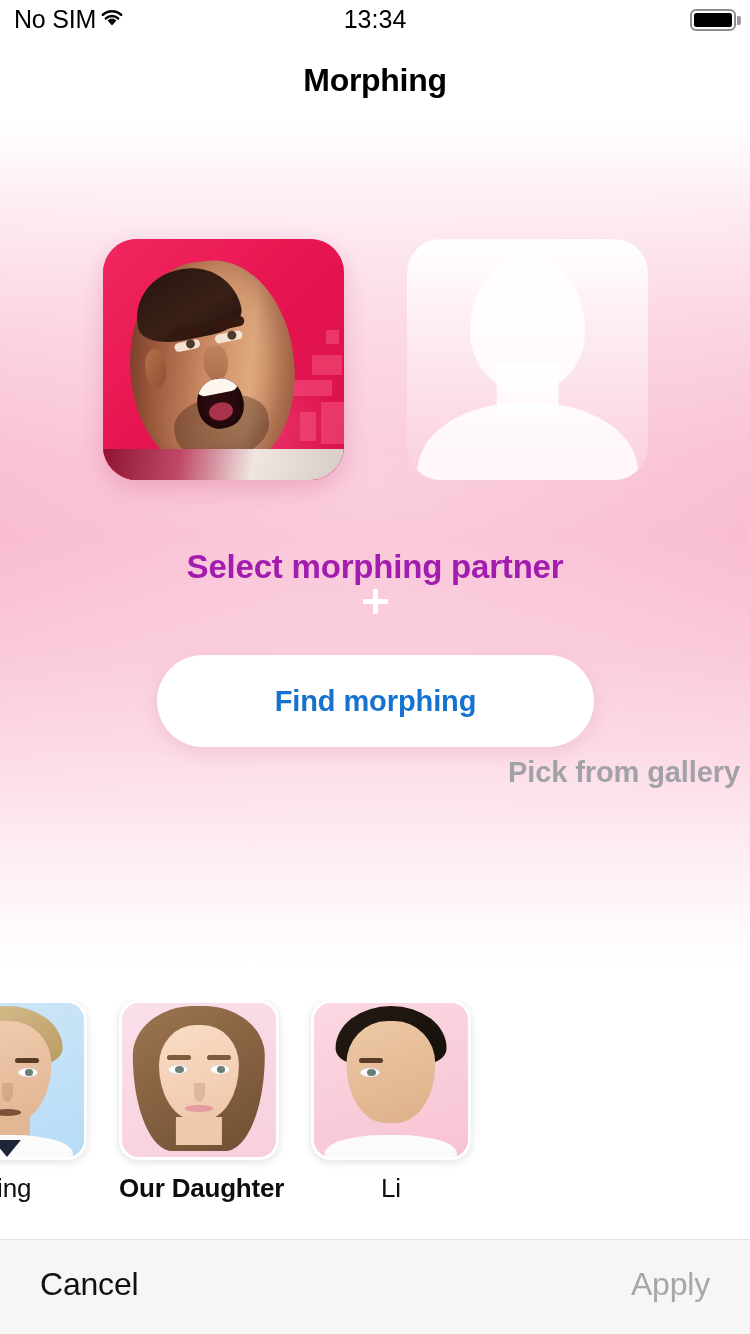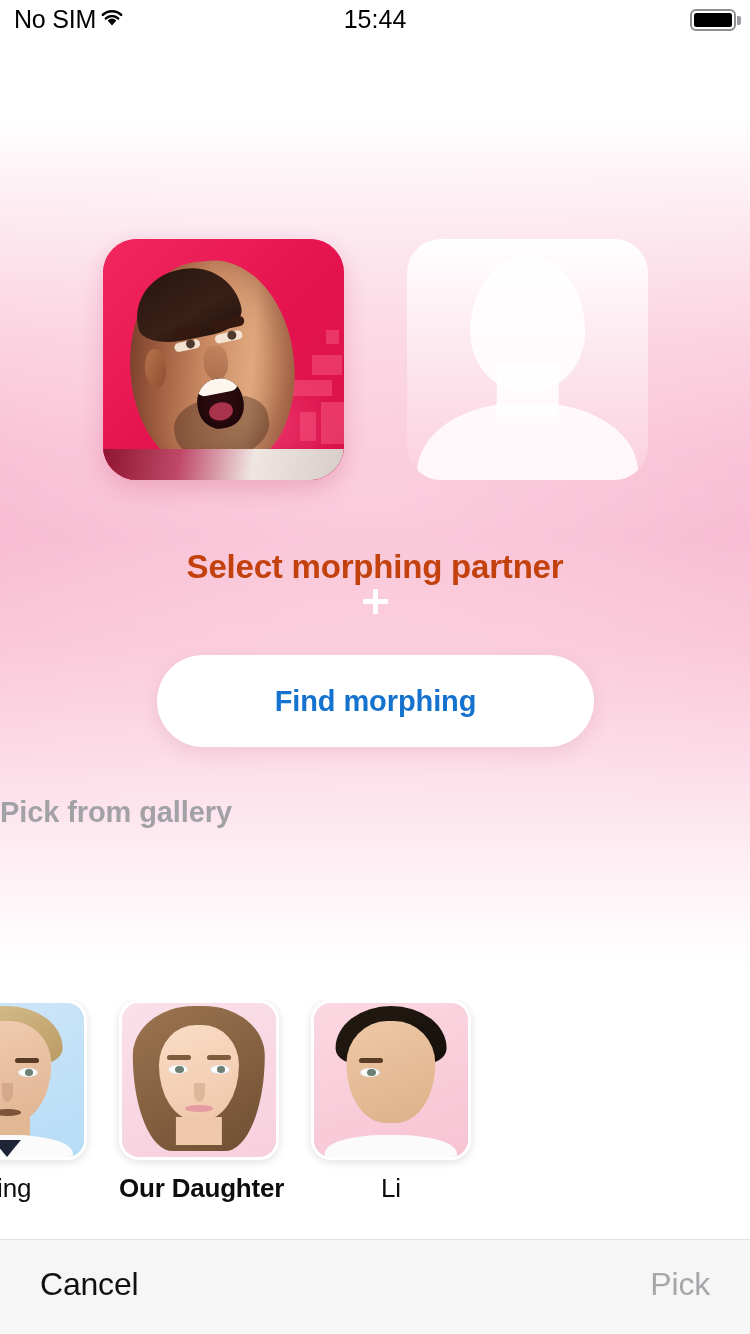--- a/index.html
+++ b/index.html
@@ -328,21 +328,21 @@
 
   
   .prompt-title {
     position: absolute;
     top: 548px;
     left: 0;
     width: 750px;
     text-align: center;
     font-size: 33px;
     font-weight: 700;
-    color: #c2410c;
+    color: #a21caf;
     letter-spacing: -0.2px;
   }
   .find-btn {
     position: absolute;
     left: 157px;
     top: 655px;
     width: 437px;
     height: 92px;
     border-radius: 46px;
     background: #ffffff;
@@ -356,24 +356,24 @@
   }
   .find-btn span {
     font-size: 29px;
     font-weight: 700;
     color: #1573cf;
     letter-spacing: -0.1px;
     font-family: "Liberation Sans", sans-serif;
   }
   .gallery-link {
     position: absolute;
-    top: 796px;
+    top: 756px;
     left: 0;
     width: 740px;
-    text-align: left;
+    text-align: right;
     font-size: 29px;
     font-weight: 700;
     color: #a2a2a6;
     letter-spacing: -0.1px;
     cursor: pointer;
   }
 
   
   .carousel {
     position: absolute;
@@ -545,29 +545,30 @@
     <div class="sb-left">
       <span class="sb-carrier">No SIM</span>
       <span class="wifi-icon">
         <svg width="26" height="19" viewBox="0 0 26 19">
           <path d="M13 17.6 L8.6 12.4 a6.9 6.9 0 0 1 8.8 0 Z" fill="#000"></path>
           <path d="M3.9 6.8 a13.4 13.4 0 0 1 18.2 0" stroke="#000" stroke-width="2.6" fill="none" stroke-linecap="round"></path>
           <path d="M6.9 10.4 a9 9 0 0 1 12.2 0" stroke="#000" stroke-width="2.6" fill="none" stroke-linecap="round"></path>
         </svg>
       </span>
     </div>
-    <div class="sb-time">15:44</div>
+    <div class="sb-time">13:34</div>
     <div class="sb-right">
       <div class="batt-body">
           <div class="batt-fill"></div>
         </div>
       <div class="batt-cap"></div>
     </div>
   </div>
 
+  <div class="nav-title">Morphing</div>
 
   <div class="hero">
     <div class="hero-side-fade"></div>
   </div>
 
   <div class="faces-row">
 
     <div class="face-card source">
       <div class="pic">
         <div class="pic-blocks">
@@ -675,16 +676,16 @@
           </div>
         </div>
         <div class="effect-label">Li</div>
       </div>
 
     </div>
   </div>
 
   <div class="bottom-bar">
     <button class="btn btn-cancel">Cancel</button>
-    <button class="btn btn-apply">Pick</button>
+    <button class="btn btn-apply">Apply</button>
   </div>
 
 </div>
 
 </body></html>

